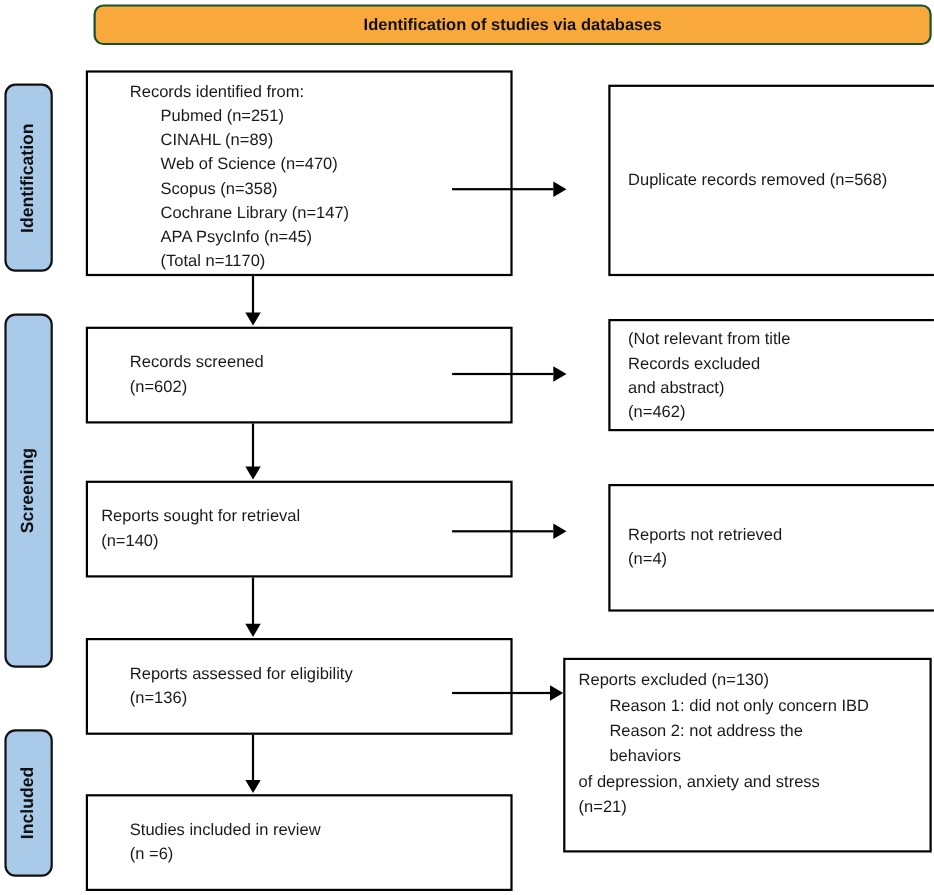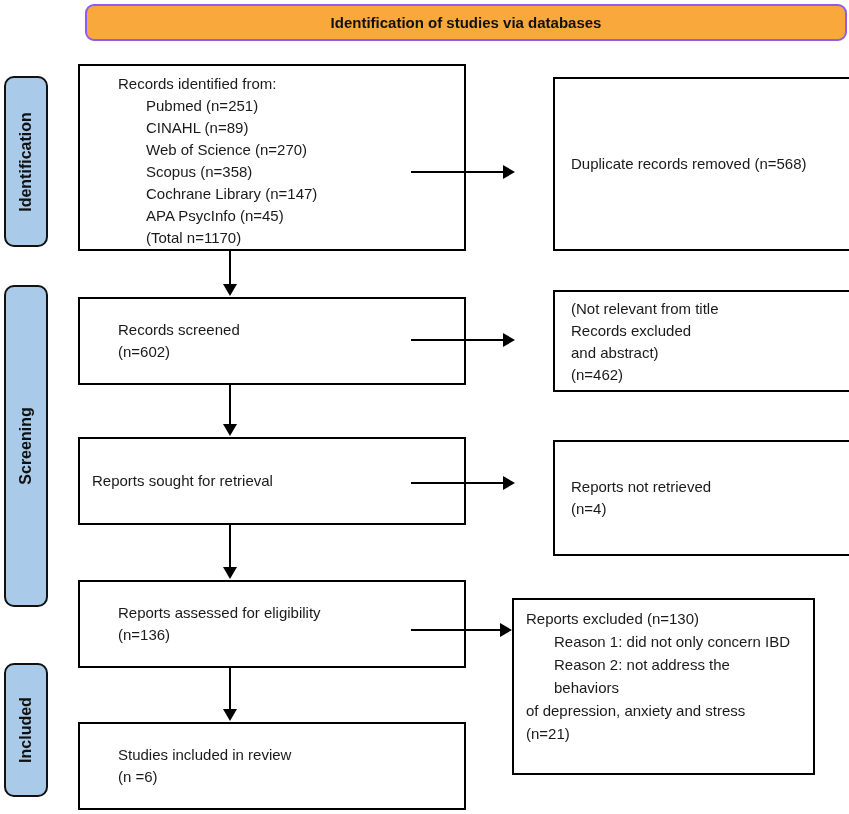--- a/index.html
+++ b/index.html
@@ -7,21 +7,21 @@
     width: 849px; height: 814px; position: relative;
     background: #ffffff; overflow: hidden;
     font-family: "Liberation Sans", sans-serif;
     color: #1a1a1a;
   }
   .abs { position: absolute; box-sizing: border-box; }
 
   
   .banner {
     left: 85px; top: 4px; width: 762px; height: 37px;
-    background: #F9A93B; border: 2px solid #8b5cf6; border-radius: 9px;
+    background: #F9A93B; border: 2px solid #14532d; border-radius: 9px;
     display: flex; align-items: center; justify-content: center;
     font-weight: bold; font-size: 15px; color: #111;
   }
 
   
   .stage {
     left: 4px; width: 44px;
     background: #A9CAE9; border: 2px solid #111; border-radius: 10px;
     display: flex; align-items: center; justify-content: center;
   }
@@ -48,21 +48,21 @@
   .box-records-screened   { top: 297px; height: 88px; }
   .box-reports-sought     { top: 437px; height: 88px; padding-left: 12px; }
   .box-reports-assessed   { top: 580px; height: 88px; }
   .box-studies-included   { top: 722px; height: 88px; }
 
   .rbox { left: 515px; width: 332px; padding-left: 16px; margin-left: 38px; }
   .box-duplicates-removed { top: 77px;  height: 174px; }
   .box-records-excluded   { top: 290px; height: 102px; padding-top: 6px; }
   .box-reports-not-retrieved { top: 440px; height: 116px; }
   .box-reports-excluded {
-    left: 512px; width: 303px; top: 598px; height: 177px;
+    left: 512px; width: 335px; top: 598px; height: 177px;
     padding-left: 12px; padding-top: 7px; line-height: 23px;
   }
 
   
   .vline { width: 2px; background: #000; left: 229px; }
   .hline { height: 2px; background: #000; left: 411px; }
   .arrow-down {
     width: 0; height: 0; left: 223px;
     border-left: 7px solid transparent; border-right: 7px solid transparent;
     border-top: 12px solid #000;
@@ -87,34 +87,35 @@
   <span>Screening</span>
 </div>
 <div class="abs stage stage-included">
   <span>Included</span>
 </div>
 
 <div class="abs box lbox box-records-identified">
   <span class="line">Records identified from:</span>
   <span class="line indent">Pubmed (n=251)</span>
   <span class="line indent">CINAHL (n=89)</span>
-  <span class="line indent">Web of Science (n=270)</span>
+  <span class="line indent">Web of Science (n=470)</span>
   <span class="line indent">Scopus (n=358)</span>
   <span class="line indent">Cochrane Library (n=147)</span>
   <span class="line indent">APA PsycInfo (n=45)</span>
   <span class="line indent">(Total n=1170)</span>
 </div>
 
 <div class="abs box lbox vcenter box-records-screened">
   <span class="line">Records screened</span>
   <span class="line">(n=602)</span>
 </div>
 
 <div class="abs box lbox vcenter box-reports-sought">
   <span class="line">Reports sought for retrieval</span>
+  <span class="line">(n=140)</span>
 </div>
 
 <div class="abs box lbox vcenter box-reports-assessed">
   <span class="line">Reports assessed for eligibility</span>
   <span class="line">(n=136)</span>
 </div>
 
 <div class="abs box lbox vcenter box-studies-included">
   <span class="line">Studies included in review</span>
   <span class="line">(n =6)</span>

